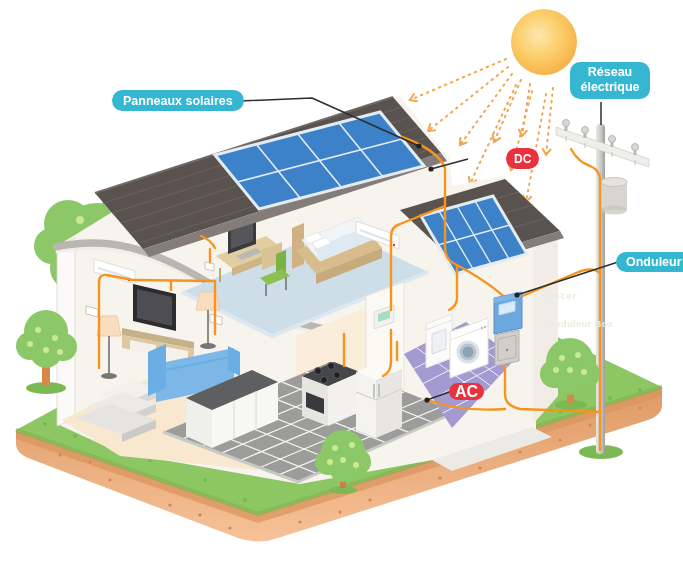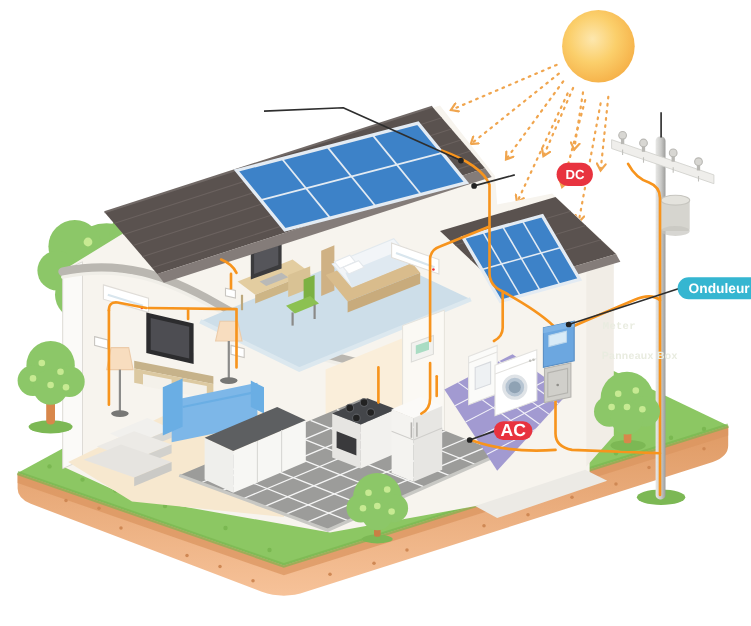--- a/index.html
+++ b/index.html
@@ -478,18 +478,20 @@
     <path d="M618,262 L517,295"></path>
   </g>
   <g fill="#222">
     <circle cx="419" cy="146" r="2.6"></circle>
     <circle cx="431" cy="169" r="2.6"></circle>
     <circle cx="427" cy="400" r="2.6"></circle>
     <circle cx="517" cy="295" r="2.6"></circle>
   </g>
 </svg>
 
+<div class="badge teal" id="panels-label">Panneaux solaires</div>
+<div class="badge teal" id="grid-label">Réseau électrique</div>
 <div class="badge teal" id="inverter-label">Onduleur</div>
 <div class="badge red" id="dc-badge">DC</div>
 <div class="badge red" id="ac-badge">AC</div>
 <div class="ghost" id="meter-ghost">Meter</div>
-<div class="ghost" id="electricbox-ghost">Panneaux Box</div>
+<div class="ghost" id="electricbox-ghost">Onduleur Box</div>
 </div>
 
 </body></html>

